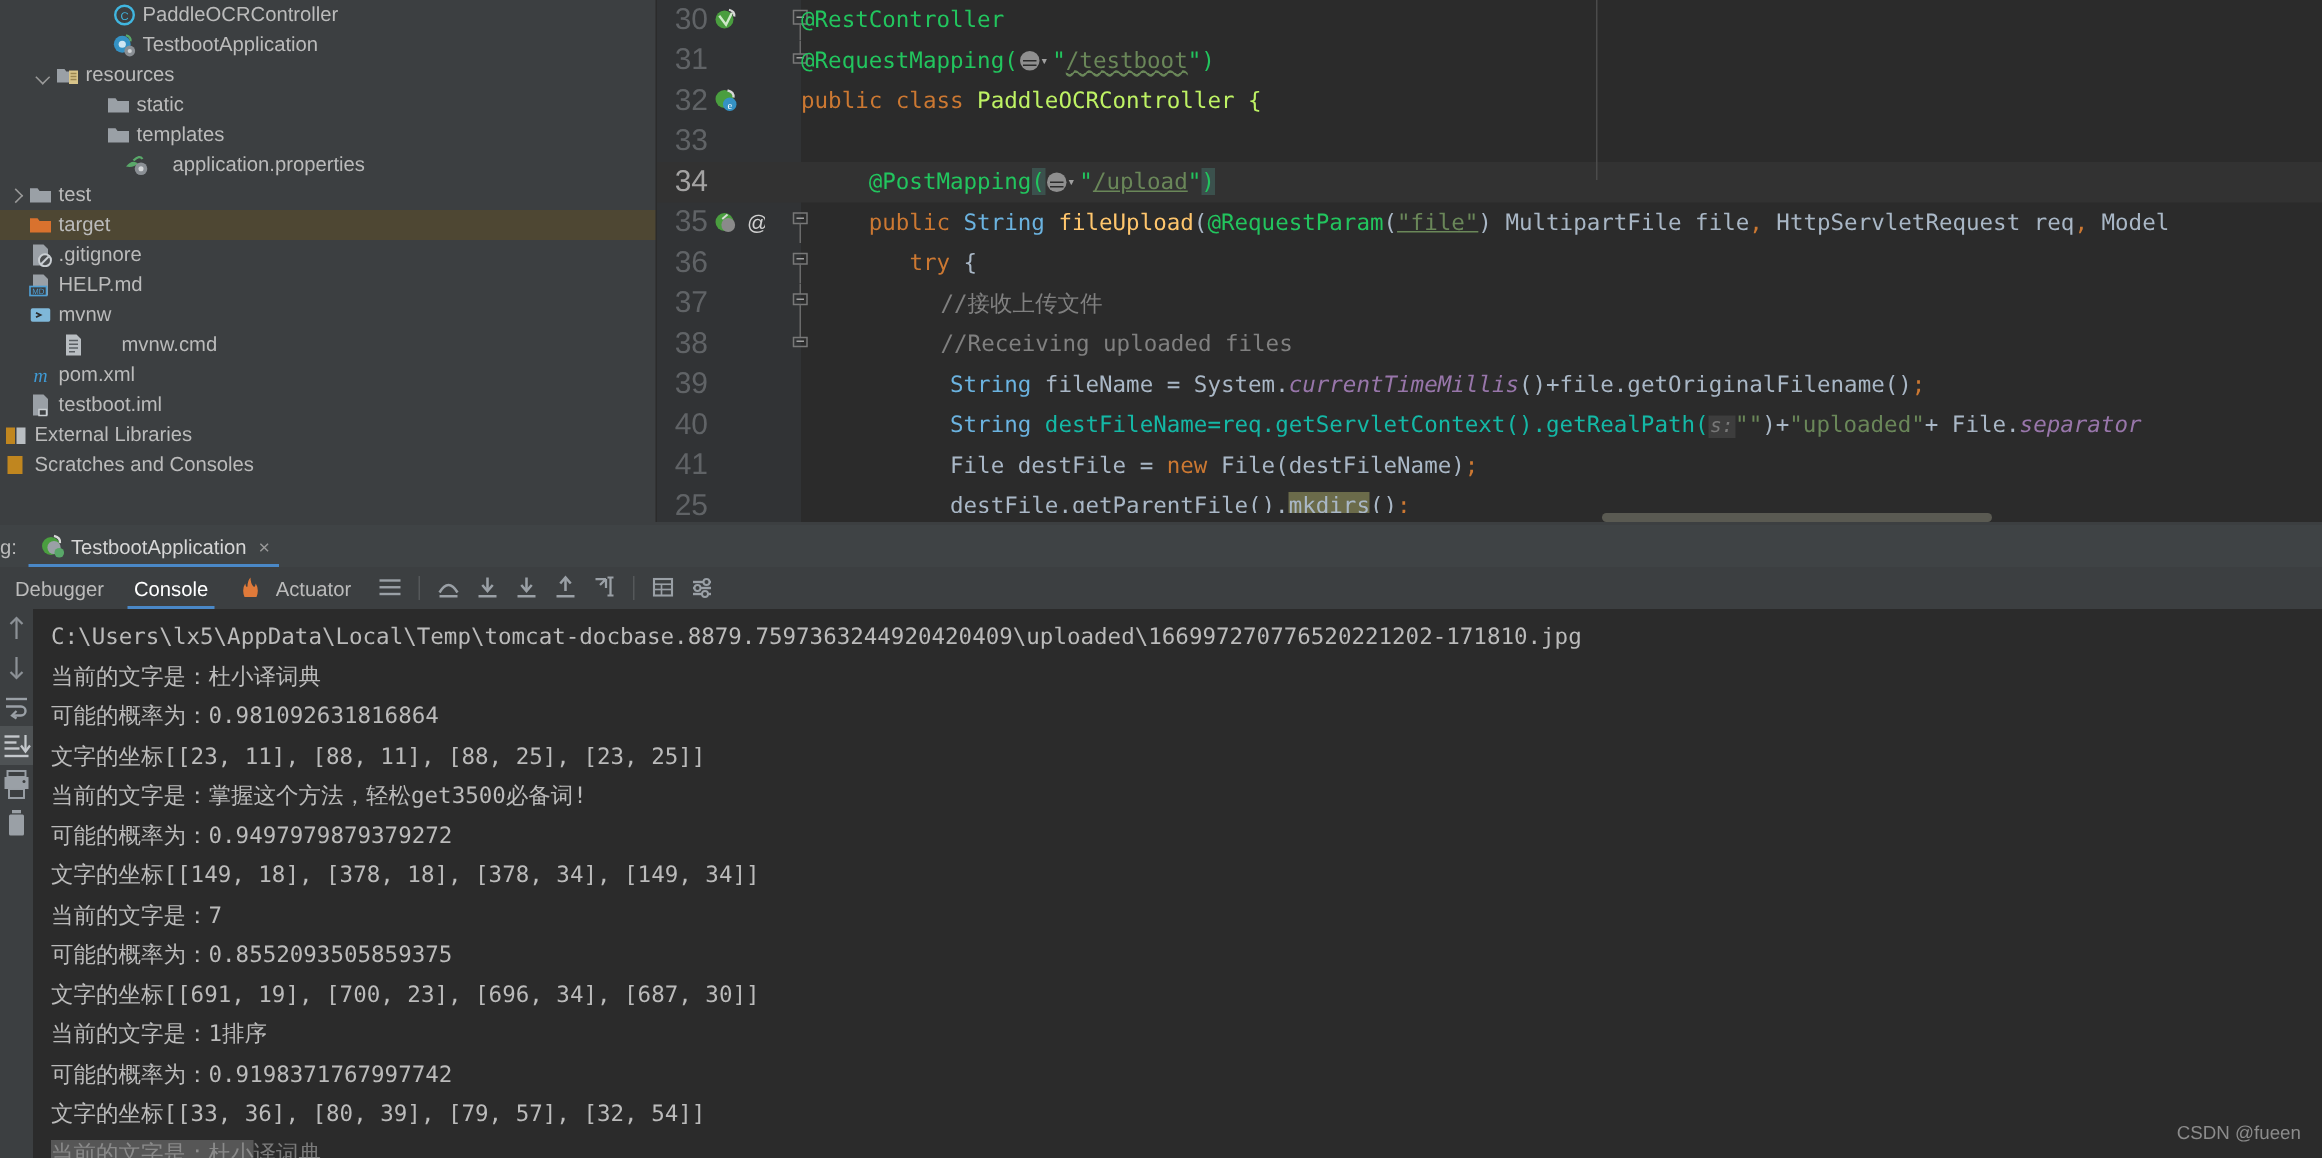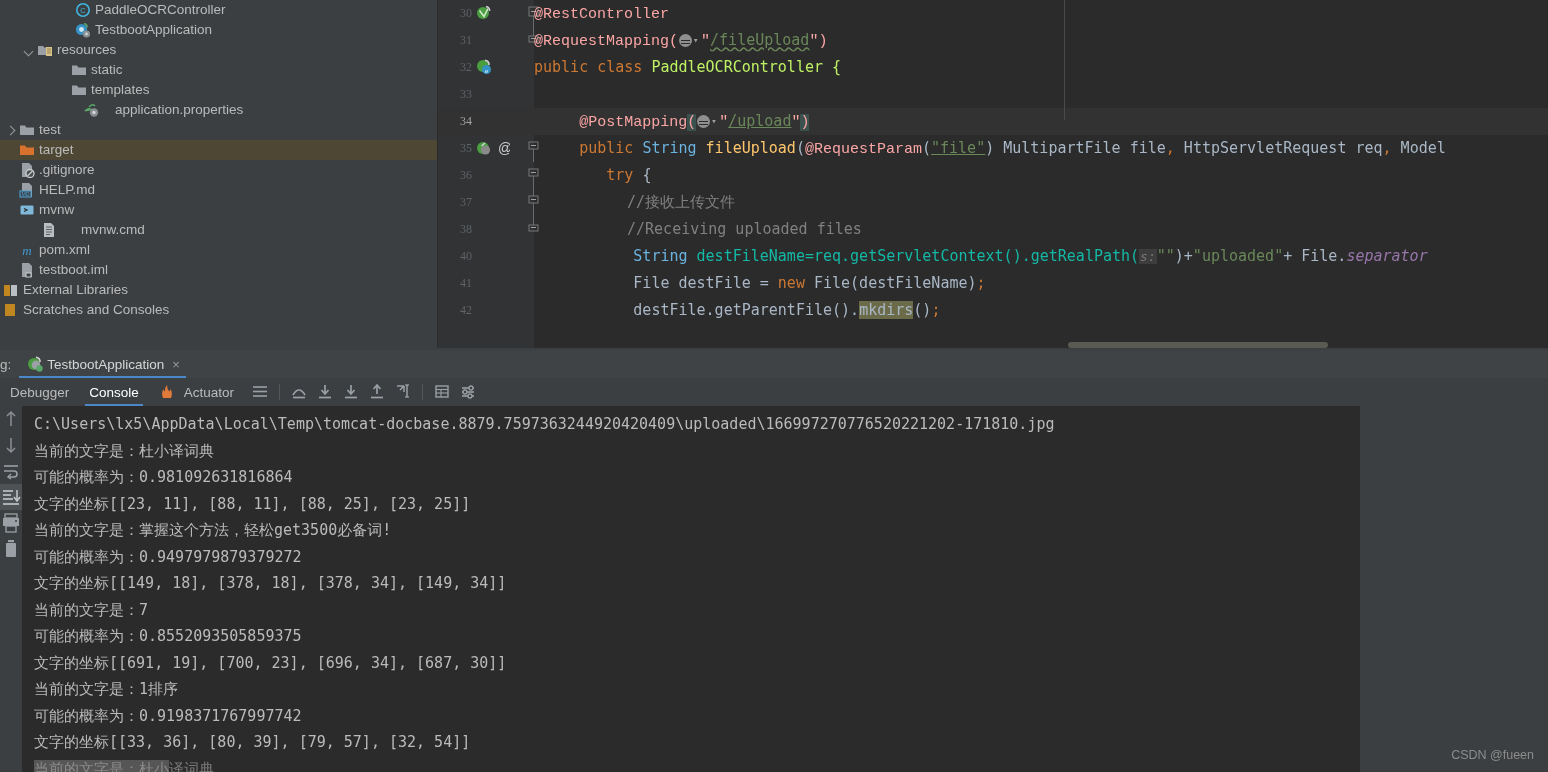--- a/index.html
+++ b/index.html
@@ -50,33 +50,33 @@
   .gutter {
     position:absolute; left:0; top:0; width:96px; height:350px; background:#313335;
   }
   .code-area { position:absolute; left:96px; top:0; right:0; height:345px; }
   .ln-row { position:relative; height:27px; }
   .ln-row.current .hl-line {
     position:absolute; left:-96px; right:-20px; top:0; height:27px; background:#323232;
   }
   .lnum {
     position:absolute; width:34px; text-align:right; left:-96px; top:0; line-height:27px;
-    color:#606366; font-family:Liberation Serif, serif; font-size:12px;
+    color:#606366; font-family:Liberation Sans, sans-serif; font-size:20px;
   }
   .ln-row.current .lnum { color:#a4a3a3; }
   .gmark { position:absolute; left:-58px; top:5px; }
   .fold {
     position:absolute; left:-6px; top:0; width:12px; height:27px;
   }
   .code {
     position:absolute; left:0; top:0; line-height:27px; white-space:pre;
     font-family:"DejaVu Sans Mono", monospace; font-size:15px; color:#a9b7c6;
   }
   .k  { color:#cc7832; }        
-  .an { color:#fca5a5;font-family:Liberation Mono, monospace; }        
+  .an { color:#22c55e; }        
   .st { color:#6a8759; }        
   .cm { color:#808080; }
   .fld{ color:#9876aa; font-style:italic; }
   .ul { color:#6a8759; text-decoration:underline; }
   .hint { background:#3d3d3d; color:#787878; font-style:italic; font-size:13px; padding:0 1px;}
   .paren-hl { background:#3b514d; }
   .ident-hl { background:#6b6b4a; }
   .squiggle { text-decoration: underline; text-decoration-style: wavy; text-decoration-color:#6a8759; }
 
   .globe {
@@ -127,21 +127,21 @@
     padding:0 10px; color:#bbbbbb; font-size:13.5px;
   }
   .subtab.active { color:#ffffff; }
   .subtab.active::after {
     content:""; position:absolute; left:6px; right:6px; bottom:0; height:2px; background:#4a88c7;
   }
   .tb-sep { width:1px; height:16px; background:#55585a; margin:0 6px; }
   .tb-icon { width:20px; height:20px; margin:0 3px; position:relative; }
 
   .console-body {
-    position:absolute; left:0; top:56px; width:1360px; height:366px; background:#2b2b2b;
+    position:absolute; left:0; top:56px; width:1548px; height:366px; background:#2b2b2b;
   }
   .console-gutter {
     position:absolute; left:0; top:0; width:22px; height:366px; background:#3c3f41;
   }
   .cg-btn { position:relative; width:22px; height:26px; }
   .cg-btn.sel { background:#4e5254; }
   .console-out {
     position:absolute; left:22px; top:0; right:0; height:366px; overflow:hidden;
     padding-top:5px;
   }
@@ -363,21 +363,21 @@
 
         <div class="ln-row">
           <span class="lnum">31</span>
           <span class="fold">
             <svg width="12" height="27">
                 <line x1="5.5" y1="0" x2="5.5" y2="9" stroke="#6a6a6a"></line>
                 <rect x="1" y="9" width="9" height="6" fill="none" stroke="#787878"></rect>
                 <line x1="3" y1="11.5" x2="8" y2="11.5" stroke="#a0a0a0"></line>
               </svg>
           </span>
-          <span class="code"><span class="an">@RequestMapping(</span><span class="globe"></span><span class="chev">▾</span><span class="an">"</span><span class="ul squiggle">/fileUpload</span><span class="an">")</span></span>
+          <span class="code"><span class="an">@RequestMapping(</span><span class="globe"></span><span class="chev">▾</span><span class="an">"</span><span class="ul squiggle">/testboot</span><span class="an">")</span></span>
         </div>
 
         <div class="ln-row">
           <span class="lnum">32</span>
           <span class="gmark">
             <svg width="16" height="16" viewBox="0 0 16 16">
                 <circle cx="7" cy="7" r="6" fill="#4a9e3f"></circle>
                 <path d="M9 1.2 Q13.5 2.3 13 6" stroke="#d9d9d9" stroke-width="1.5" fill="none"></path>
                 <circle cx="10.5" cy="10.5" r="4.5" fill="#3592c4"></circle>
                 <text x="10.5" y="13.5" font-size="7" fill="#fff" text-anchor="middle" font-family="Liberation Serif, serif">e</text>
@@ -447,33 +447,37 @@
           <span class="fold">
             <svg width="12" height="27">
                 <line x1="5.5" y1="0" x2="5.5" y2="9" stroke="#6a6a6a"></line>
                 <rect x="1" y="9" width="9" height="6" fill="none" stroke="#787878"></rect>
                 <line x1="3" y1="11.5" x2="8" y2="11.5" stroke="#a0a0a0"></line>
               </svg>
           </span>
           <span class="code cm" style="padding-left:93px;">//Receiving uploaded files</span>
         </div>
 
+        <div class="ln-row">
+          <span class="lnum">39</span>
+          <span class="code">           <span style="color:#6bb3e0">String </span><span style="color:#a9b7c6">fileName = System.</span><span class="fld">currentTimeMillis</span><span style="color:#a9b7c6">()+file.getOriginalFilename()</span><span class="k">;</span></span>
+        </div>
 
         <div class="ln-row">
           <span class="lnum">40</span>
           <span class="code">           <span style="color:#6bb3e0">String </span><span style="color:#14b8a6">destFileName=req.getServletContext().getRealPath(</span><span class="hint">s:</span><span class="st">""</span><span style="color:#a9b7c6">)+</span><span class="st">"uploaded"</span><span style="color:#a9b7c6">+ File.</span><span class="fld">separator</span></span>
         </div>
 
         <div class="ln-row">
           <span class="lnum">41</span>
           <span class="code">           <span style="color:#a9b7c6">File destFile = </span><span class="k">new </span><span style="color:#a9b7c6">File(destFileName)</span><span class="k">;</span></span>
         </div>
 
         <div class="ln-row">
-          <span class="lnum">42</span>
+          <span class="lnum">25</span>
           <span class="code">           <span style="color:#a9b7c6">destFile.getParentFile().</span><span class="ident-hl" style="color:#a9b7c6">mkdirs</span><span style="color:#a9b7c6">()</span><span class="k">;</span></span>
         </div>
 
         <div class="vline"></div>
         <div class="hscroll-track"></div>
         <div class="hscroll"></div>
       </div>
     </div>
   </div>
 

